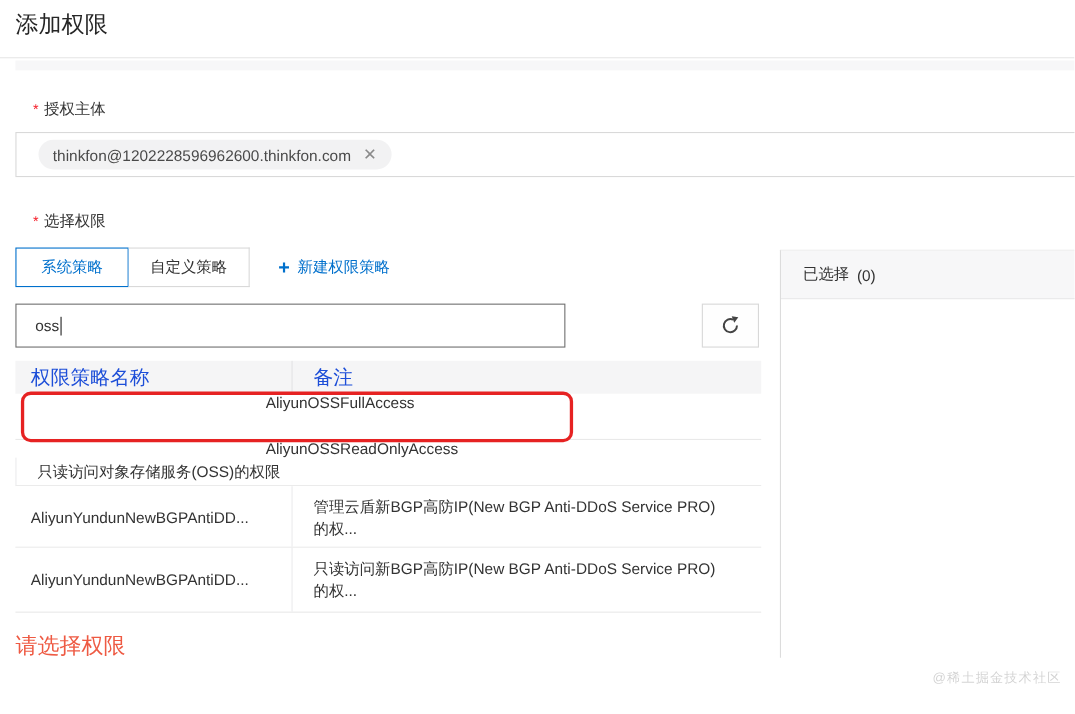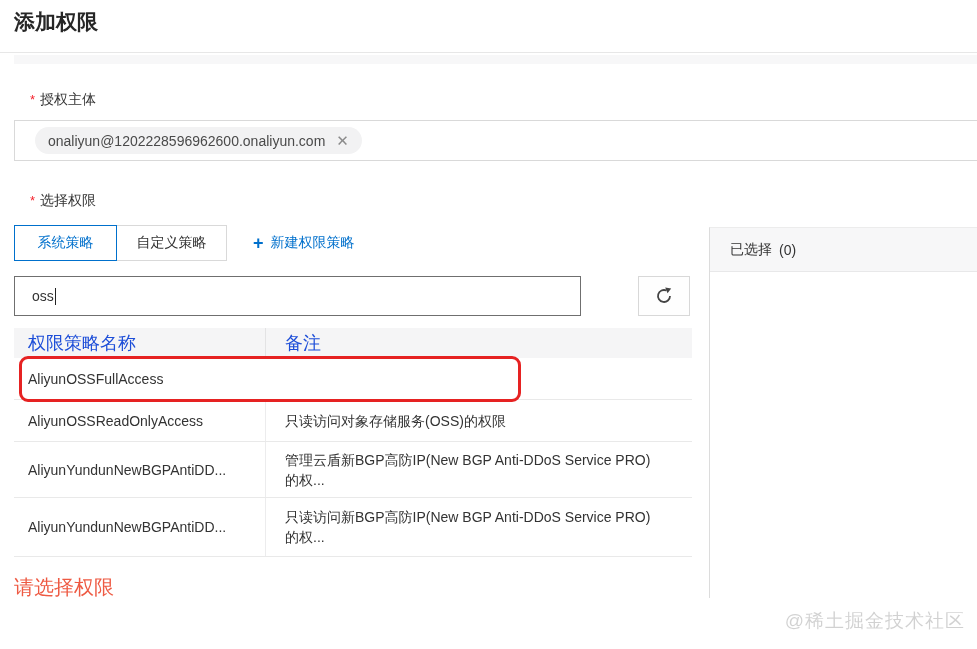--- a/index.html
+++ b/index.html
@@ -4,21 +4,21 @@
 <style>
   * { margin:0; padding:0; box-sizing:border-box; }
   html,body { background:#fff; }
   body { font-family:"Liberation Sans","DejaVu Sans",sans-serif; }
   #screen {
     position:relative; width:977px; height:649px;
     background:#ffffff; overflow:hidden; color:#333;
   }
 
   
-  .page-title { position:absolute; left:14px; top:8px; font-size:21px; color:#262626;font-weight:bold; }
+  .page-title { position:absolute; left:14px; top:8px; font-size:21px; color:#262626; }
   .title-divider { position:absolute; left:0; top:52px; width:977px; height:1px; background:#e7e7e7; }
   .top-strip { position:absolute; left:14px; top:55px; width:963px; height:9px; background:#f7f7f8; }
 
   
   .field-label { position:absolute; font-size:14px; color:#333;margin-left:16px; }
   .req { color:#f5222d; margin-right:5px; font-size:13px; }
 
   
   .auth-input {
     position:absolute; left:14px; top:120px; width:970px; height:41px;
@@ -39,78 +39,78 @@
   .tab-active { width:103px; border:1px solid #0070cc; color:#0070cc; }
   .tab-normal { width:110px; border:1px solid #d9d9d9; border-left:none; color:#333; }
   .create-link {
     position:absolute; left:253px; top:225px; height:36px; display:flex; align-items:center;
     color:#0070cc; font-size:14px; cursor:pointer;
   }
   .plus-glyph { font-size:18px; font-weight:bold; margin-right:7px; line-height:1; }
 
   
   .search-box {
-    position:absolute; left:14px; top:276px; width:567px; height:40px;
+    position:absolute; left:14px; top:276px; width:500px; height:40px;
     border:1.5px solid #6f6f6f; background:#fff; display:flex; align-items:center; padding-left:17px;
     font-size:14px; color:#333;text-align:right;
   }
   .caret { display:inline-block; width:1.5px; height:17px; background:#222; margin-left:1px; }
   .refresh-btn {
     position:absolute; left:638px; top:276px; width:52px; height:40px;
     border:1px solid #d8d8d8; background:#fefefe; display:flex; align-items:center; justify-content:center;
     cursor:pointer;
   }
 
   
   .policy-table { position:absolute; left:14px; top:328px; width:678px; }
   .t-head { display:flex; height:30px; background:#f5f5f6; align-items:center; font-size:18px; color:#1d4ed8; }
   .t-row { display:flex; border-bottom:1px solid #e9e9e9; align-items:center; font-size:14px; color:#333; background:#fff; }
   .c-name { width:251px; padding-left:14px; overflow:hidden; white-space:nowrap; }
   .c-remark { flex:1; padding-left:19px; border-left:1px solid #ececed; align-self:stretch; display:flex; flex-direction:column; justify-content:center; line-height:20px; }
   .t-head .c-remark { border-left:1px solid #e3e3e4; }
-  .h42 { height:42px; } .h56 { height:56px; } .h59 { height:59px; }
+  .h42 { height:42px;flex-direction:column; } .h56 { height:56px; } .h59 { height:59px; }
 
   
   .highlight-box {
     position:absolute; left:19px; top:356px; width:502px; height:46px;
     border:3px solid #e62222; border-radius:9px; pointer-events:none; z-index:5;
   }
 
   .error-text { position:absolute; left:14px; top:574px; font-size:20px; color:#ee5a43; }
 
   
   .selected-panel {
     position:absolute; left:709px; top:227px; width:315px; height:371px;
     border-left:1px solid #dcdcdc; border-top:1px solid #ececec; background:#fff;
   }
   .panel-header {
     height:44px; background:#f7f7f8; border-bottom:1px solid #e8e8e9;
     display:flex; align-items:center; padding-left:20px; font-size:14px; color:#333; gap:7px;
   }
 
   .watermark {
-    position:absolute; right:12px; top:608px; font-size:19px; color:rgba(0,0,0,0.18);
+    position:absolute; right:12px; top:608px; font-size:12px; color:rgba(0,0,0,0.18);
     letter-spacing:1px;
   }
 </style>
 </head>
 <body>
 
 <div id="screen">
 
   <div class="page-title">添加权限</div>
   <div class="title-divider"></div>
   <div class="top-strip"></div>
 
   <div class="field-label" style="left:14px; top:91px;">
     <span class="req">*</span><span>授权主体</span>
   </div>
   <div class="auth-input">
     <span class="subject-tag">
-      <span>onaliyun@1202228596962600.onaliyun.com</span>
+      <span>thinkfon@1202228596962600.thinkfon.com</span>
       <span class="tag-close">✕</span>
     </span>
   </div>
 
   <div class="field-label" style="left:14px; top:192px;">
     <span class="req">*</span><span>选择权限</span>
   </div>
 
   <div class="tabs">
     <div class="tab tab-active">系统策略</div>

